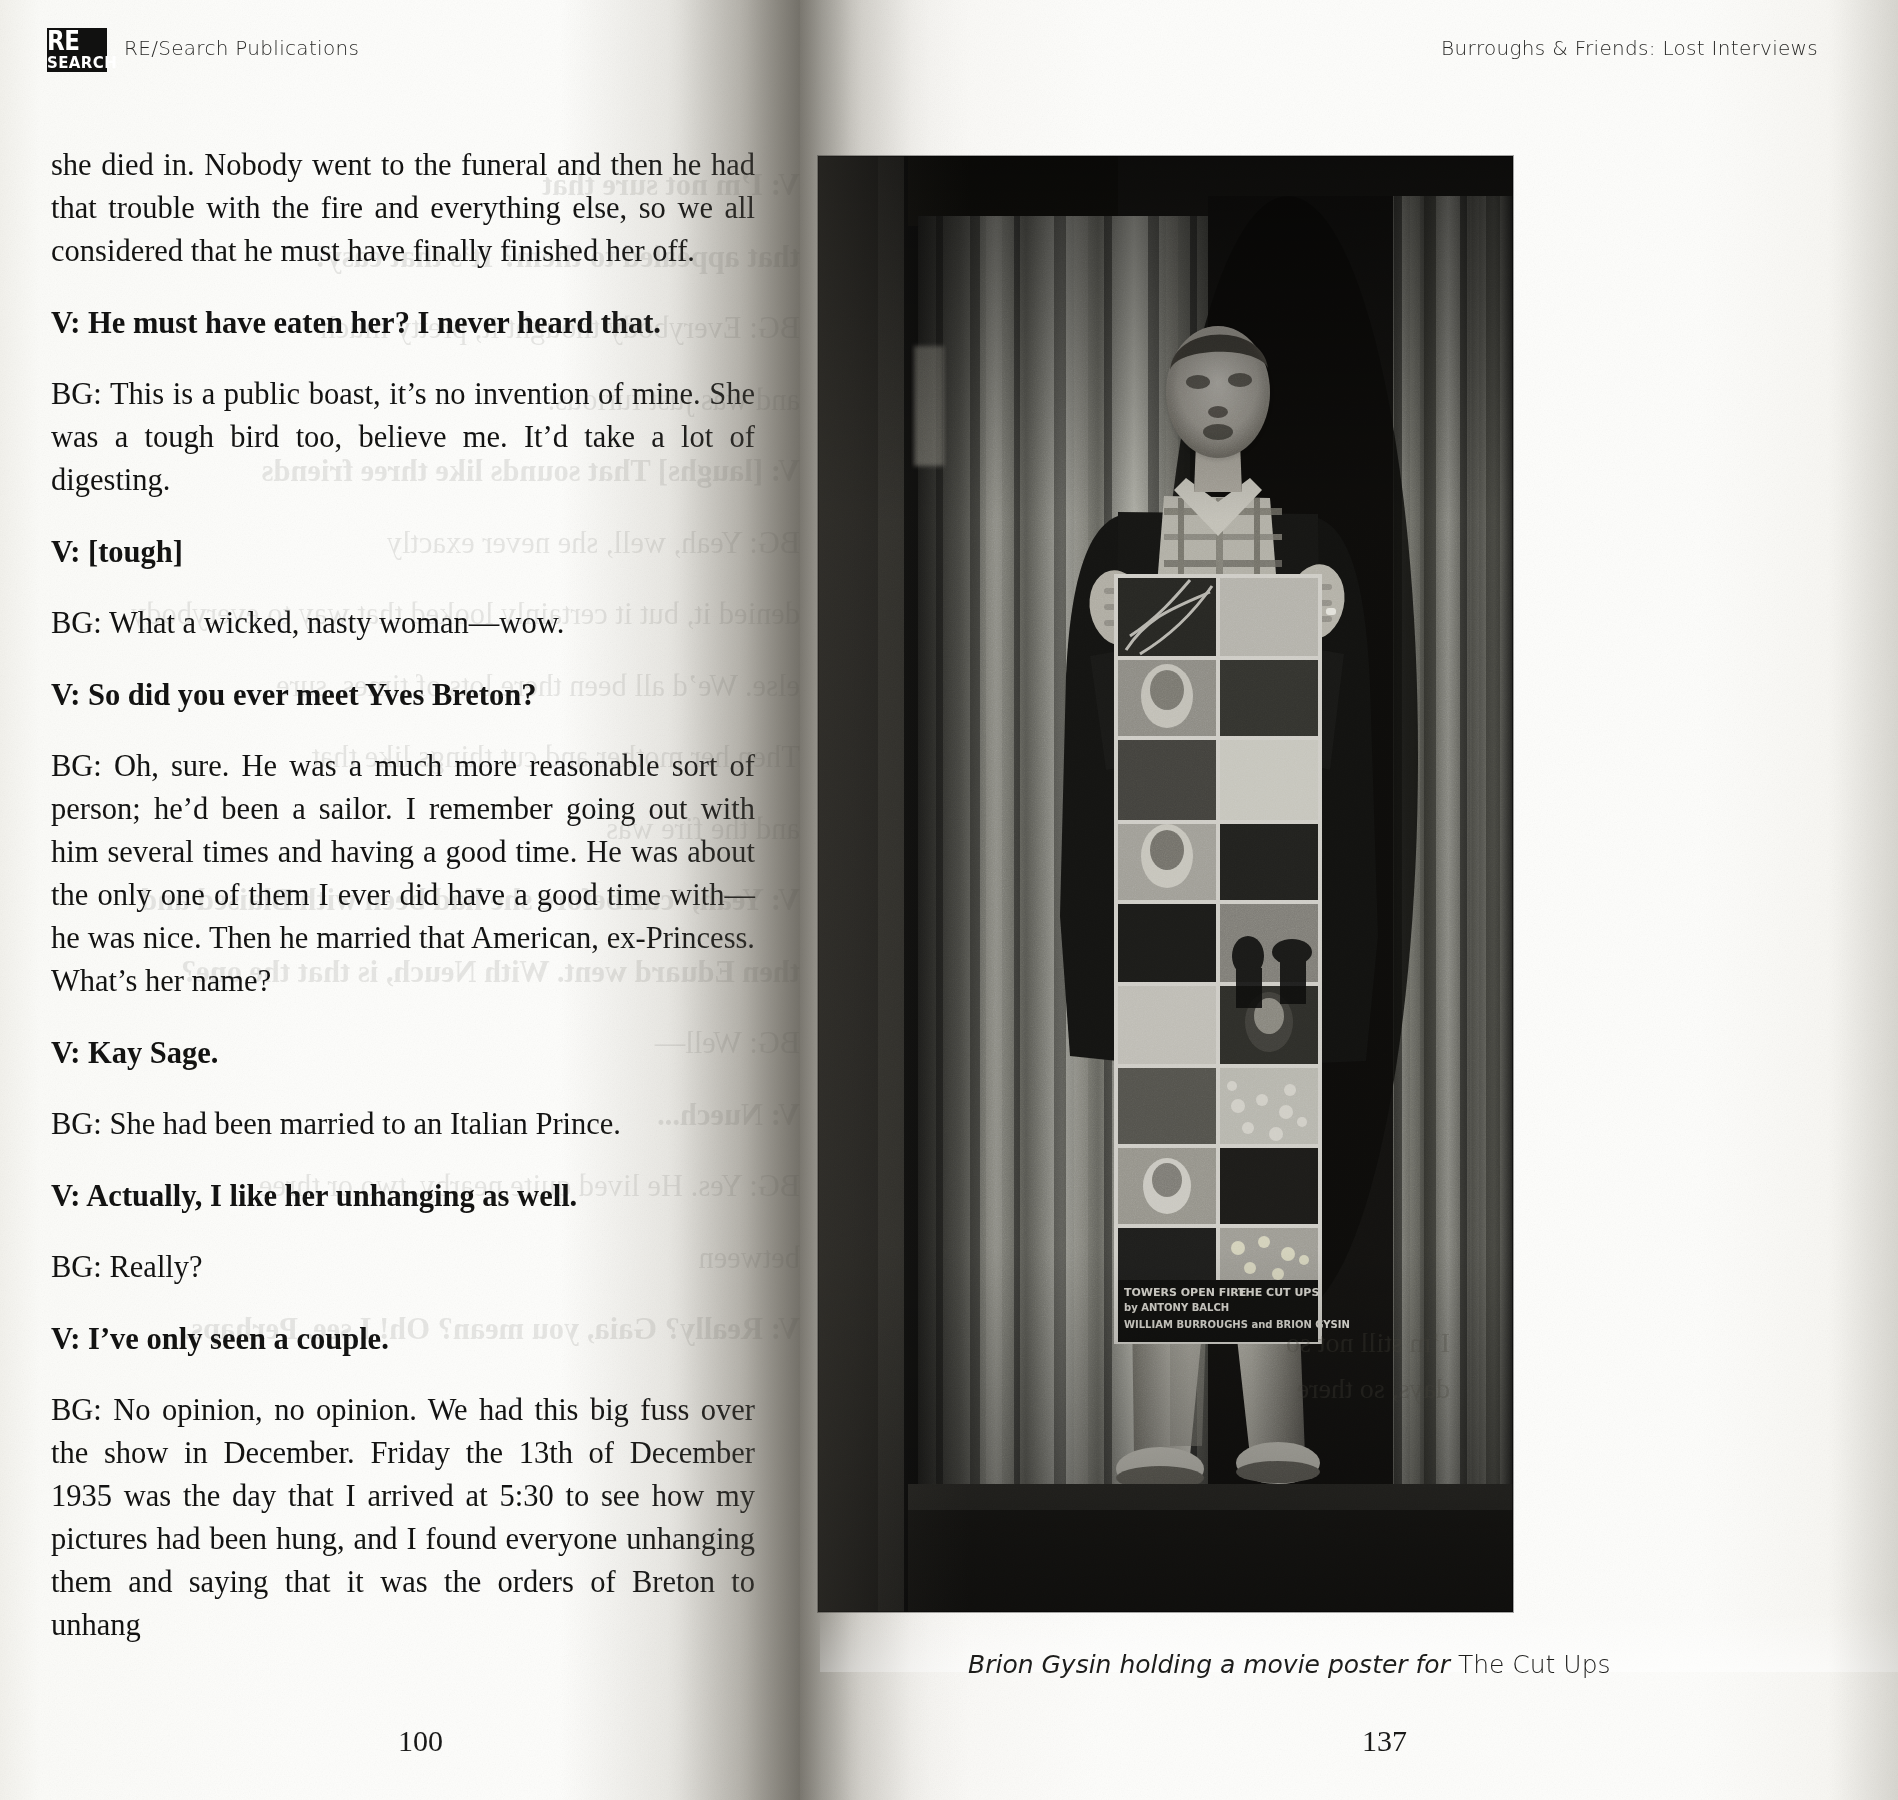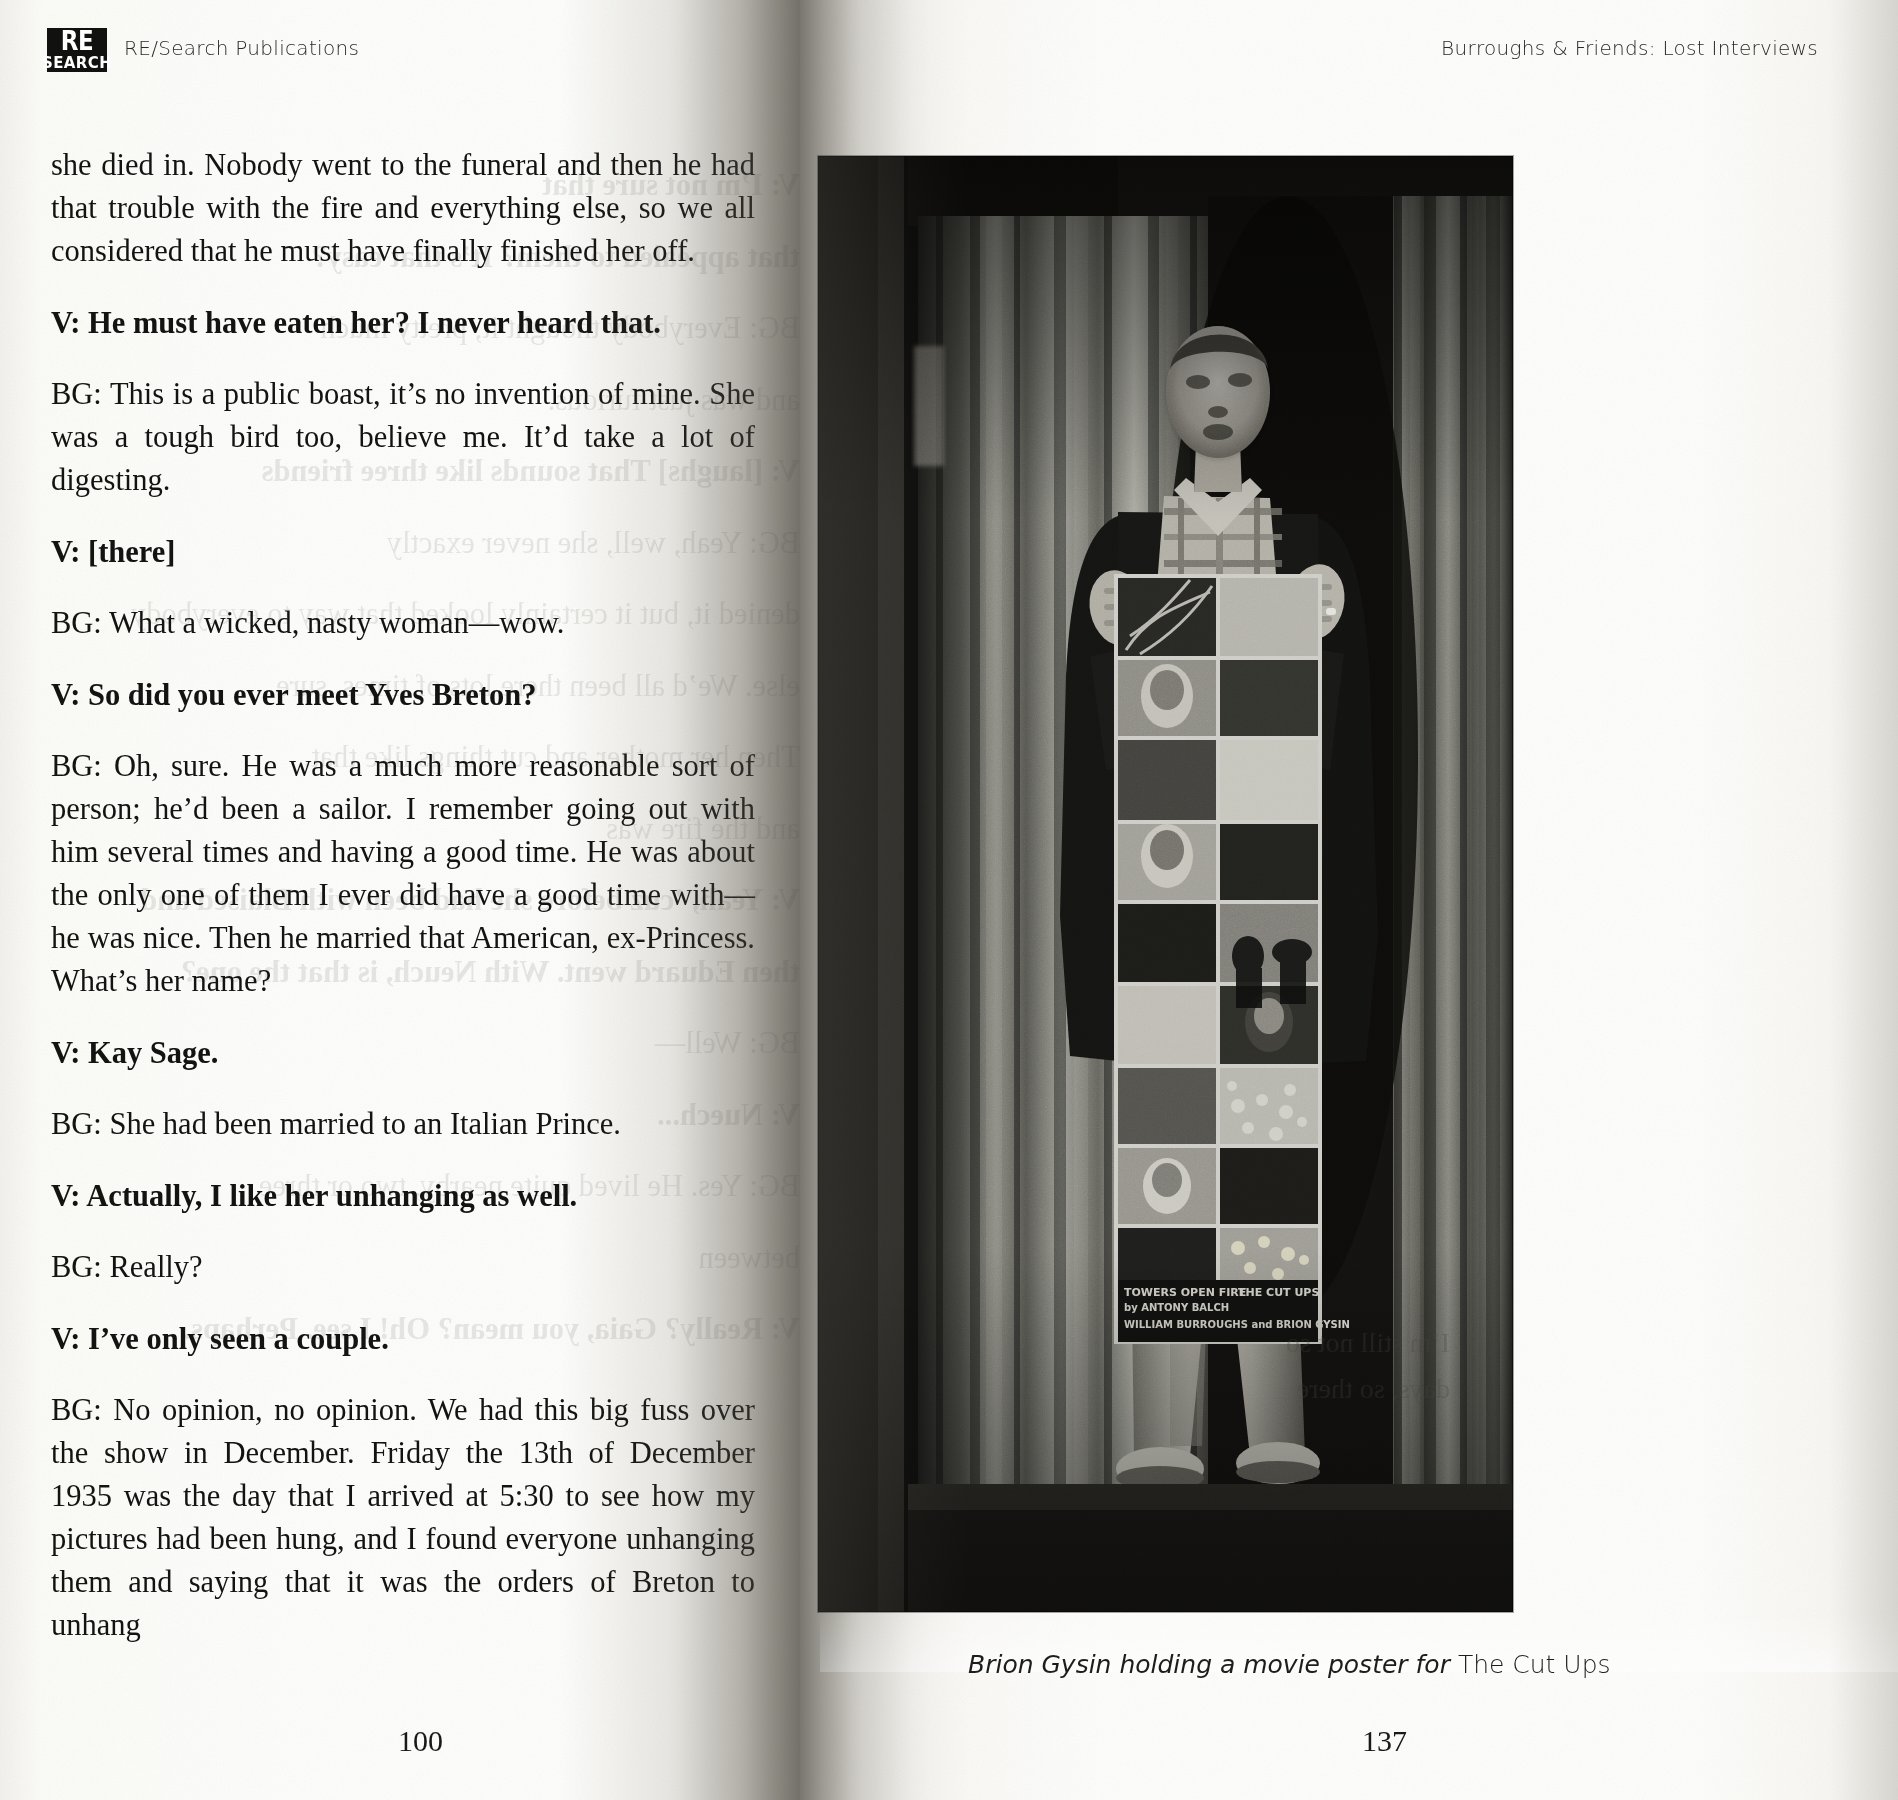--- a/index.html
+++ b/index.html
@@ -103,21 +103,21 @@
 
   .logo {
     position: absolute;
     top: 28px;
     left: 47px;
     width: 60px;
     height: 44px;
     background: #111110;
     display: flex;
     flex-direction: column;
-    align-items: center;
+    align-items: flex-start;
     justify-content: center;
     line-height: 1;
     box-sizing: border-box;
     padding: 2px 0;
   }
   .logo-re {
     font-family: "DejaVu Sans", "Liberation Sans", sans-serif;
     font-weight: 700;
     font-size: 23px;
     color: #ffffff;
@@ -280,21 +280,21 @@
         <span class="g gb">V: Nuech...</span>
         <span class="g">BG: Yes. He lived quite nearby, two or three</span>
         <span class="g">between</span>
         <span class="g gb">V: Really? Gaia, you mean? Oh! I see. Perhaps.</span>
       </div>
 
     <div class="col" id="left-column">
         <p class="para">she died in. Nobody went to the funeral and then he had that trouble with the fire and everything else, so we all considered that he must have finally finished her off.</p>
         <p class="para q">V: He must have eaten her? I never heard that.</p>
         <p class="para">BG: This is a public boast, it’s no invention of mine. She was a tough bird too, believe me. It’d take a lot of digesting.</p>
-        <p class="para q">V: [there]</p>
+        <p class="para q">V: [tough]</p>
         <p class="para">BG: What a wicked, nasty woman—wow.</p>
         <p class="para q">V: So did you ever meet Yves Breton?</p>
         <p class="para">BG: Oh, sure. He was a much more reasonable sort of person; he’d been a sailor. I remember going out with him several times and having a good time. He was about the only one of them I ever did have a good time with—he was nice. Then he married that American, ex-Princess. What’s her name?</p>
         <p class="para q">V: Kay Sage.</p>
         <p class="para">BG: She had been married to an Italian Prince.</p>
         <p class="para q">V: Actually, I like her unhanging as well.</p>
         <p class="para">BG: Really?</p>
         <p class="para q">V: I’ve only seen a couple.</p>
         <p class="para">BG: No opinion, no opinion. We had this big fuss over the show in December. Friday the 13th of December 1935 was the day that I arrived at 5:30 to see how my pictures had been hung, and I found everyone unhanging them and saying that it was the orders of Breton to unhang</p>
       </div>

